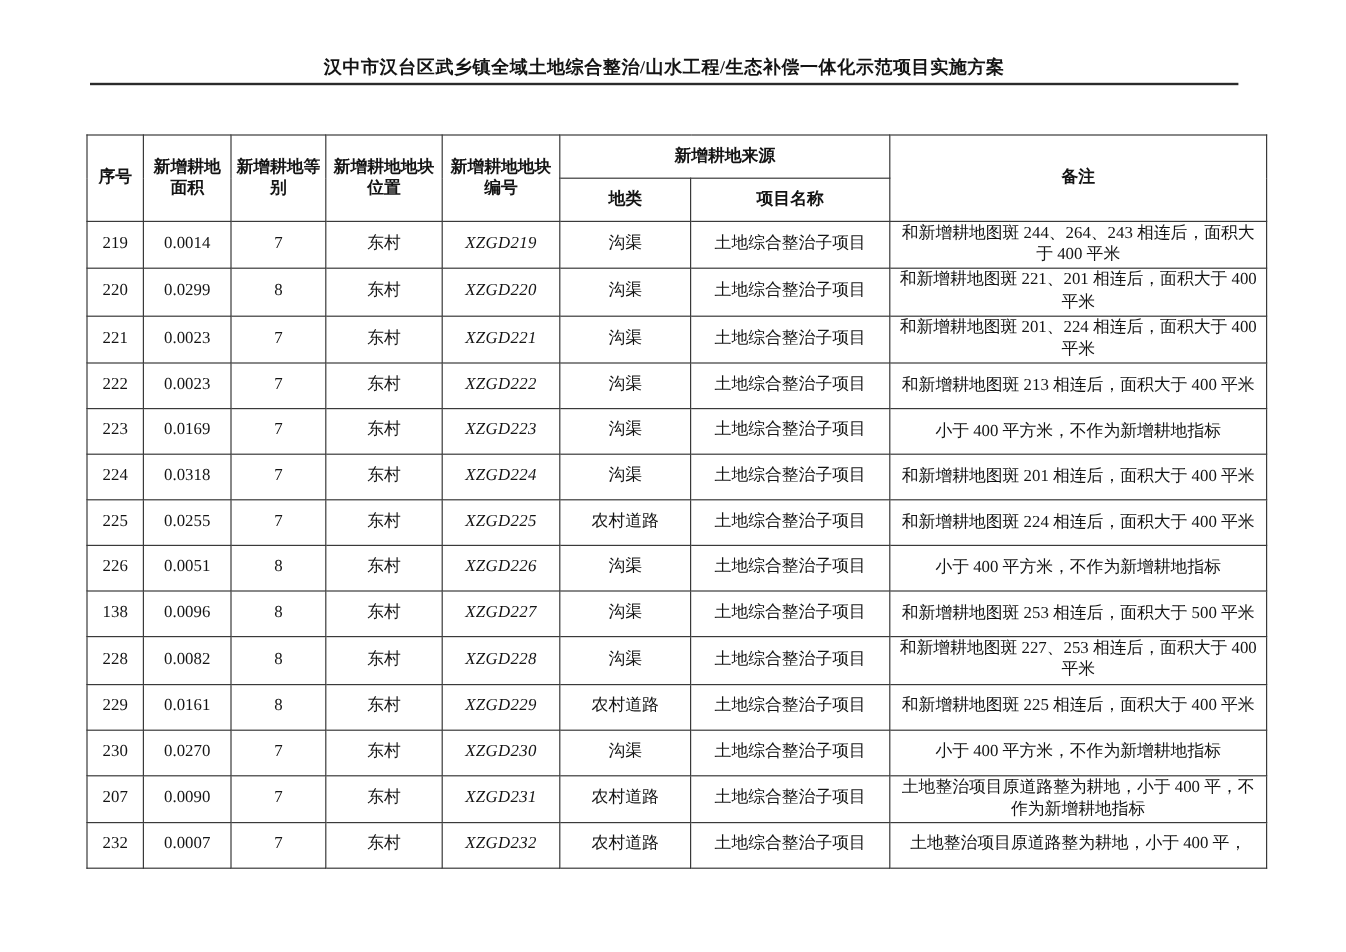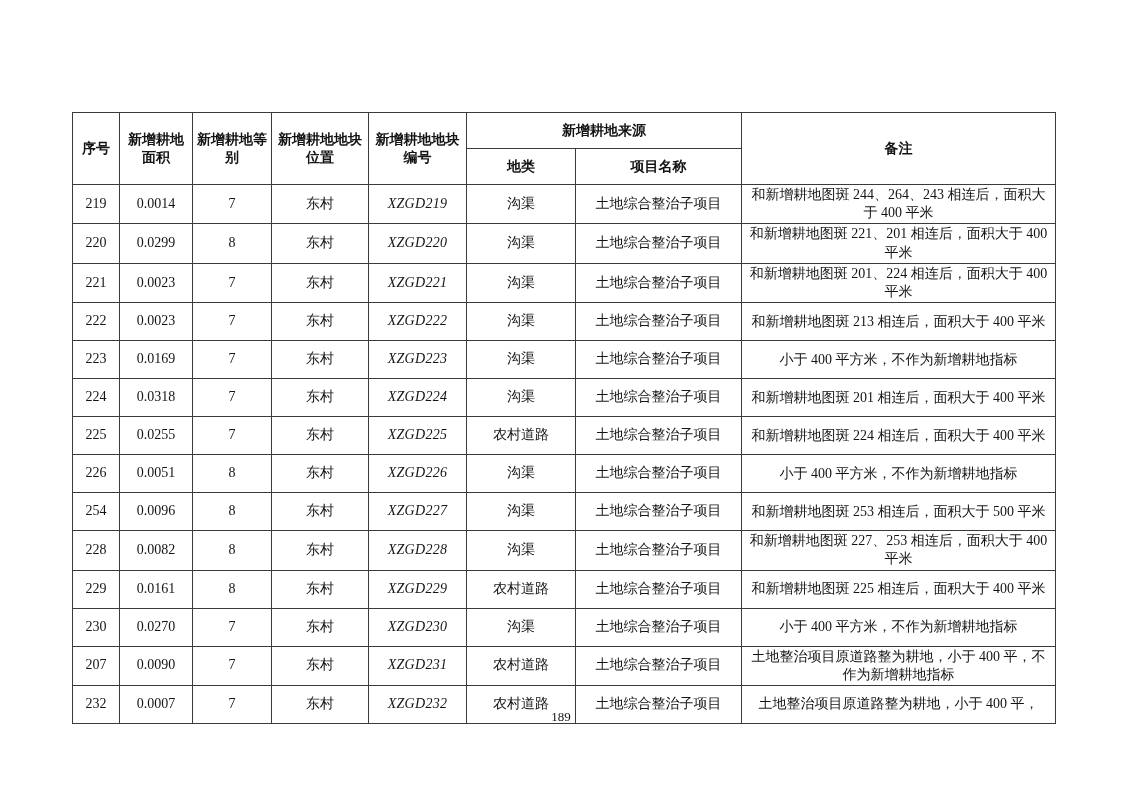--- a/index.html
+++ b/index.html
@@ -77,20 +77,23 @@
     width: 100%;
     text-align: center;
     font-size: 13px;
   }
 </style>
 </head>
 <body>
 
 <div class="page">
 
+  <div class="doc-header">
+    <div class="doc-title">汉中市汉台区武乡镇全域土地综合整治/山水工程/生态补偿一体化示范项目实施方案</div>
+  </div>
 
   <table class="land-table">
     <colgroup>
       <col style="width:47px">
         <col style="width:73px">
         <col style="width:79px">
         <col style="width:97px">
       <col style="width:98px">
         <col style="width:109px">
         <col style="width:166px">
@@ -186,21 +189,21 @@
         <td>226</td>
         <td>0.0051</td>
         <td>8</td>
         <td>东村</td>
         <td class="code">XZGD226</td>
         <td>沟渠</td>
         <td>土地综合整治子项目</td>
         <td class="remark">小于 400 平方米，不作为新增耕地指标</td>
       </tr>
       <tr>
-        <td>254</td>
+        <td>138</td>
         <td>0.0096</td>
         <td>8</td>
         <td>东村</td>
         <td class="code">XZGD227</td>
         <td>沟渠</td>
         <td>土地综合整治子项目</td>
         <td class="remark">和新增耕地图斑 253 相连后，面积大于 500 平米</td>
       </tr>
       <tr>
         <td>228</td>
@@ -248,15 +251,14 @@
         <td>7</td>
         <td>东村</td>
         <td class="code">XZGD232</td>
         <td>农村道路</td>
         <td>土地综合整治子项目</td>
         <td class="remark">土地整治项目原道路整为耕地，小于 400 平，</td>
       </tr>
     </tbody>
   </table>
 
-  <div class="page-number">189</div>
 
 </div>
 
 </body></html>

